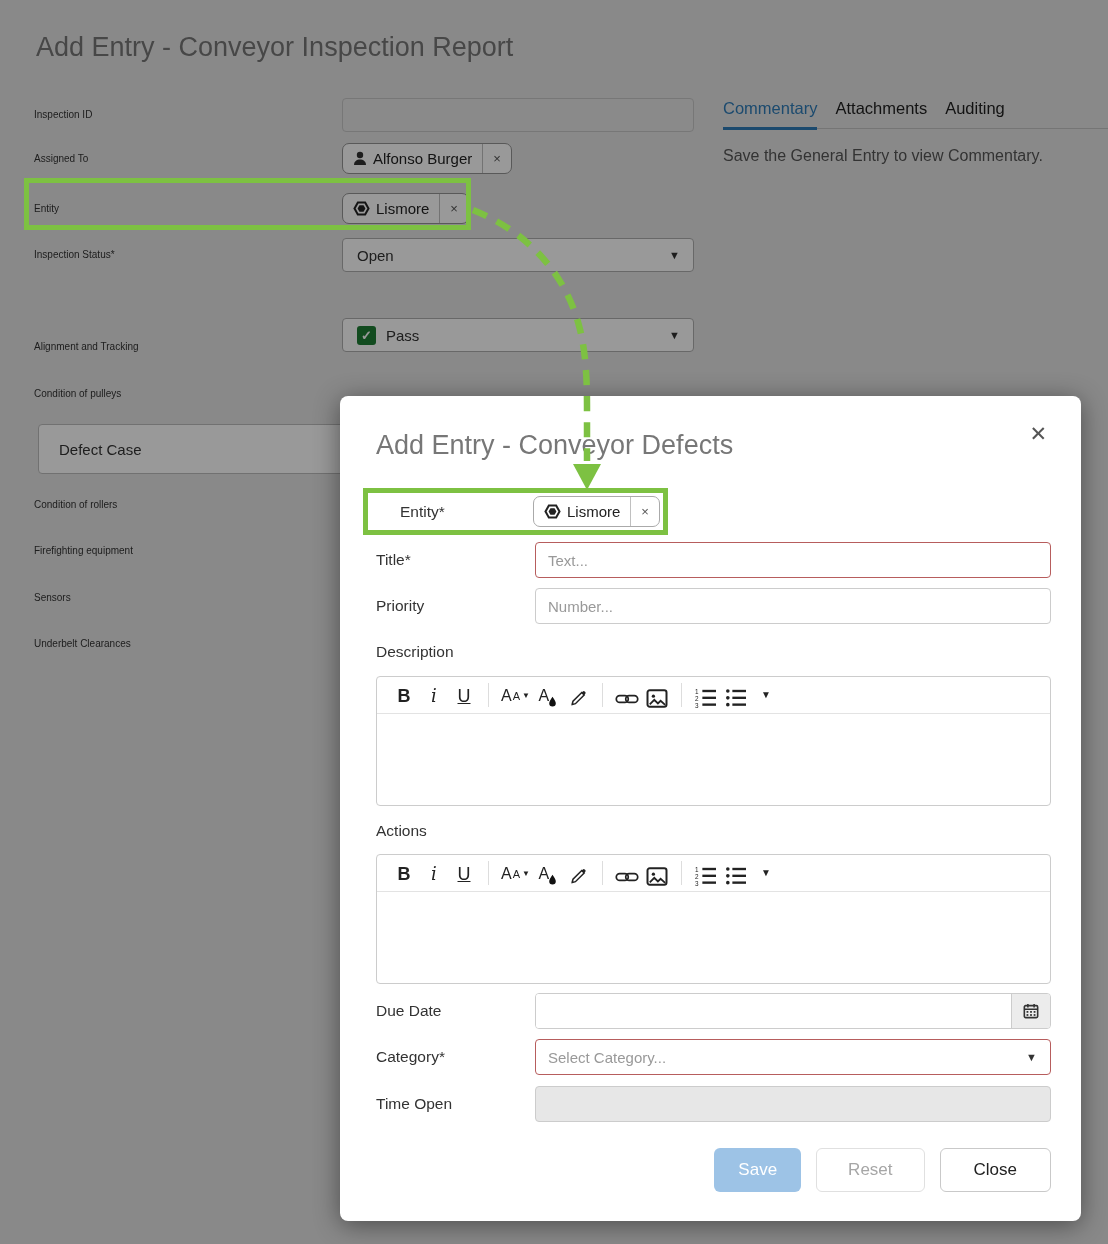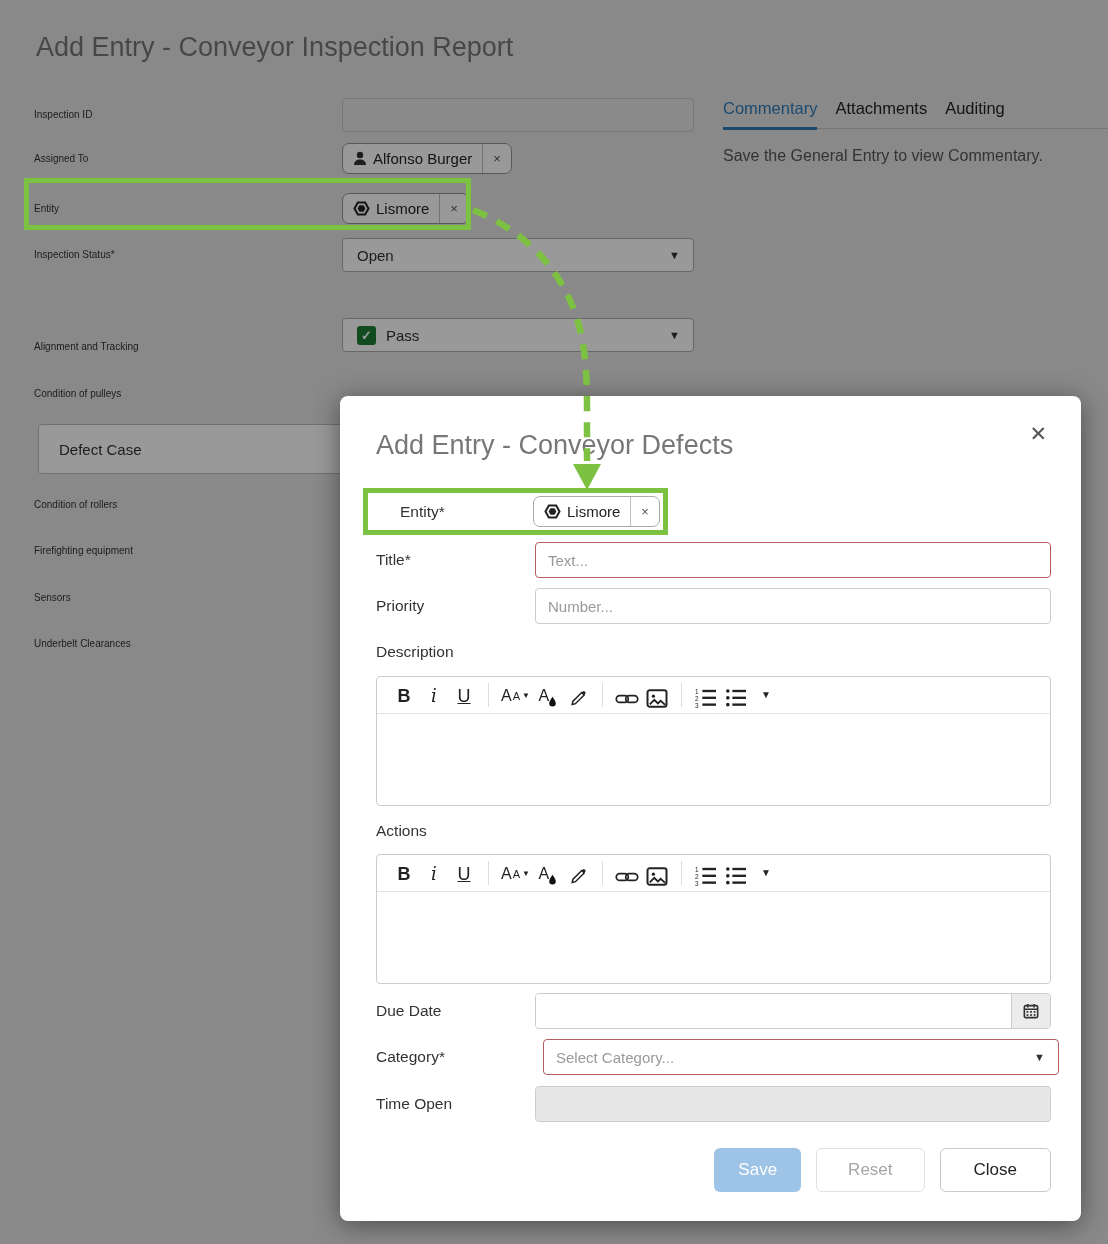--- a/index.html
+++ b/index.html
@@ -36,21 +36,21 @@
          border-radius:8px;box-shadow:0 4px 26px rgba(0,0,0,0.45);}
   .m-title{position:absolute;left:36px;top:34px;font-size:27px;color:#777;}
   .m-close{position:absolute;right:34px;top:26px;font-size:21px;color:#555;cursor:default;}
   .m-lbl{position:absolute;left:36px;font-size:15.5px;color:#333;}
   .fld{position:absolute;left:195px;width:516px;height:36px;box-sizing:border-box;border:1px solid #ccc;
        border-radius:4px;font-size:15px;color:#333;background:#fff;}
   input.fld{padding:0 12px;font-family:"Liberation Sans",sans-serif;}
   input.fld::placeholder{color:#999;opacity:1;}
   .fld.req{border-color:#b75d5d;}
   .fld.dis{background:#e7e7e7;}
-  .selfld{display:flex;align-items:center;padding:0 12px;position:relative;margin-left:8px;}
+  .selfld{display:flex;align-items:center;padding:0 12px;position:relative;}
   .selfld .ph{color:#999;}
   .selfld .caret{position:absolute;right:13px;font-size:11px;color:#333;}
   .datewrap{display:flex;align-items:stretch;padding:0;overflow:hidden;}
   .datewrap input{flex:1;border:0;outline:0;font-size:15px;padding:0 12px;background:#fff;}
   .date-addon{width:38px;background:#ececec;border-left:1px solid #ccc;display:flex;align-items:center;justify-content:center;flex:none;}
   .editor{position:absolute;left:36px;width:675px;border:1px solid #ccc;border-radius:4px;box-sizing:border-box;background:#fff;}
   .tb{display:flex;align-items:center;height:36px;border-bottom:1px solid #e3e3e3;padding:0 12px;}
   .tb-btn{display:inline-flex;align-items:flex-end;justify-content:center;min-width:24px;height:26px;margin:0 3px;
           font-size:18px;color:#222;line-height:24px;}
   .tb-btn b{font-size:18px;}

